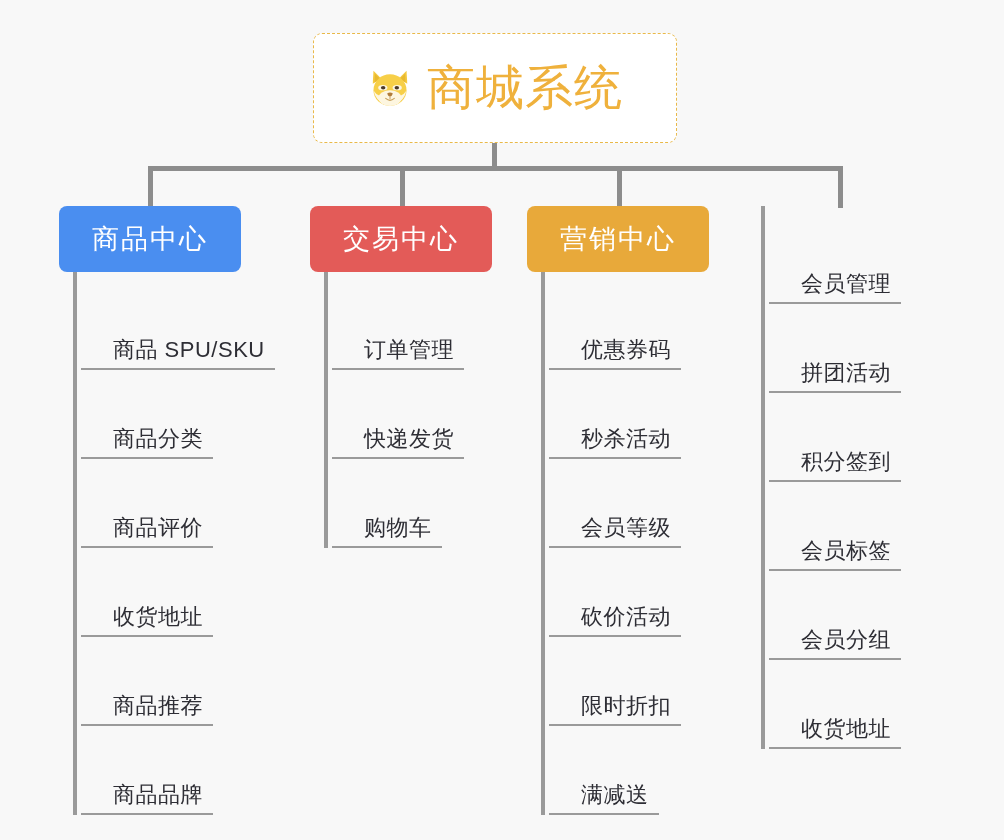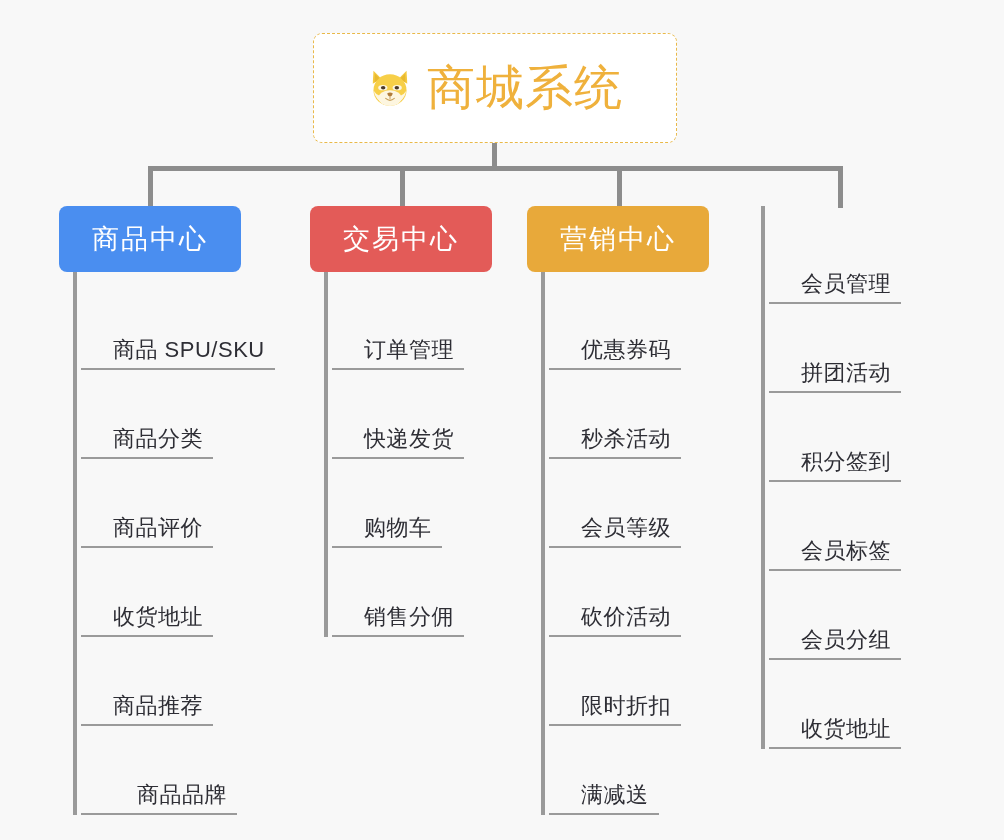--- a/index.html
+++ b/index.html
@@ -155,42 +155,39 @@
       <div class="leaf">
           <span class="leaf-inner" style="border-bottom-color: rgb(154, 154, 154);"><span class="leaf-label" style="color: rgb(46, 46, 53);">商品评价</span></span>
         </div>
       <div class="leaf">
           <span class="leaf-inner" style="border-bottom-color: rgb(154, 154, 154);"><span class="leaf-label" style="color: rgb(46, 46, 53);">收货地址</span></span>
         </div>
       <div class="leaf">
           <span class="leaf-inner" style="border-bottom-color: rgb(154, 154, 154);"><span class="leaf-label" style="color: rgb(46, 46, 53);">商品推荐</span></span>
         </div>
       <div class="leaf">
-          <span class="leaf-inner" style="border-bottom-color: rgb(154, 154, 154);"><span class="leaf-label" style="color: rgb(46, 46, 53); margin-left: 24px;">商品品牌</span></span>
+          <span class="leaf-inner" style="border-bottom-color: rgb(154, 154, 154);"><span class="leaf-label" style="color: rgb(46, 46, 53);">商品品牌</span></span>
         </div>
     </div>
   </div>
 
   <div class="column" style="left:310px; width:240px;">
     <div class="cat-box" style="width: 182px; background: rgb(227, 91, 88); color: rgb(255, 255, 255);">
       <span>交易中心</span>
     </div>
     <div class="leaves" style="border-left-color: rgb(154, 154, 154);">
       <div class="leaf">
           <span class="leaf-inner" style="border-bottom-color: rgb(154, 154, 154);"><span class="leaf-label" style="color: rgb(46, 46, 53);">订单管理</span></span>
         </div>
       <div class="leaf">
           <span class="leaf-inner" style="border-bottom-color: rgb(154, 154, 154);"><span class="leaf-label" style="color: rgb(46, 46, 53);">快递发货</span></span>
         </div>
       <div class="leaf">
           <span class="leaf-inner" style="border-bottom-color: rgb(154, 154, 154);"><span class="leaf-label" style="color: rgb(46, 46, 53);">购物车</span></span>
         </div>
-      <div class="leaf">
-          <span class="leaf-inner" style="border-bottom-color: rgb(154, 154, 154);"><span class="leaf-label" style="color: rgb(46, 46, 53);">销售分佣</span></span>
-        </div>
     </div>
   </div>
 
   <div class="column" style="left:527px; width:240px;">
     <div class="cat-box" style="width: 182px; background: rgb(232, 169, 58); color: rgb(255, 255, 255);">
       <span>营销中心</span>
     </div>
     <div class="leaves" style="border-left-color: rgb(154, 154, 154);">
       <div class="leaf">
           <span class="leaf-inner" style="border-bottom-color: rgb(154, 154, 154);"><span class="leaf-label" style="color: rgb(46, 46, 53);">优惠券码</span></span>

